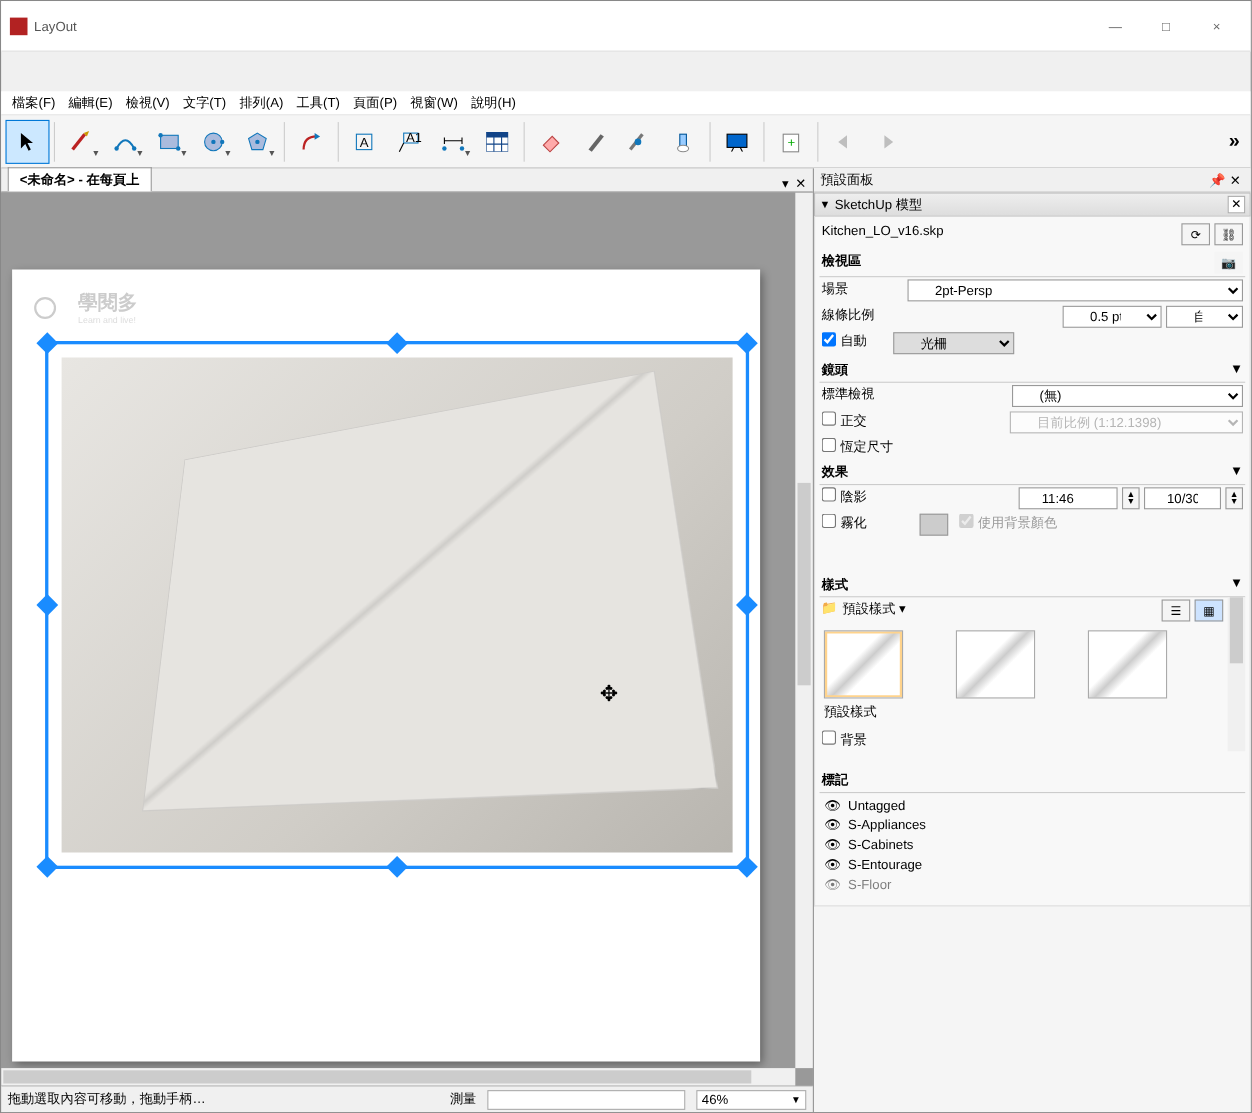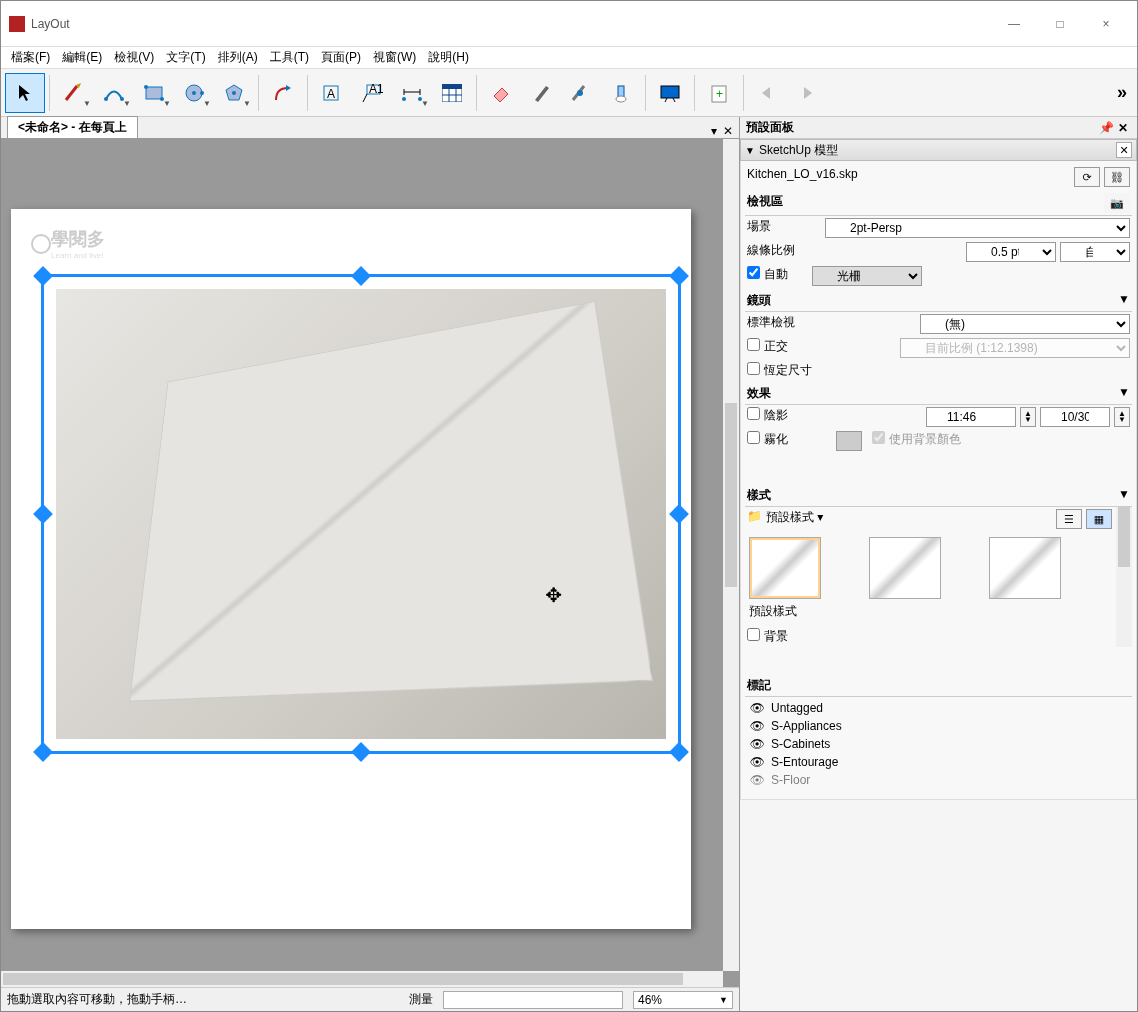--- a/index.html
+++ b/index.html
@@ -5,21 +5,21 @@
 * { margin: 0; padding: 0; box-sizing: border-box; font-family: "Microsoft JhengHei", "PMingLiU", sans-serif; font-size: 12px; }
 body { background: #f0f0f0; width: 1138px; height: 1012px; overflow: hidden; display: flex; flex-direction: column; border: 1px solid #888; }
 
 
 .titlebar { height: 46px; background: #fff; display: flex; align-items: center; padding: 0 8px; border-bottom: 1px solid #ddd; }
 .titlebar .appicon { width: 16px; height: 16px; background: #b22222; margin-right: 6px; }
 .titlebar .title { color: #555; flex: 1; }
 .titlebar .winbtn { width: 46px; height: 30px; display: flex; align-items: center; justify-content: center; color: #666; }
 
 
-.menubar { height: 22px; background: #fff; display: flex; align-items: center; padding: 0 4px; border-bottom: 1px solid #ddd; }
+.menubar { height: 22px; background: #fff; display: flex; align-items: center; padding: 0 4px; border-bottom: 1px solid #ddd; margin-top: 36px; }
 .menubar span { padding: 2px 6px; cursor: pointer; }
 
 
 .toolbar { height: 48px; background: #f5f5f5; display: flex; align-items: center; padding: 2px 4px; border-bottom: 1px solid #ccc; gap: 0; }
 .tbtn { width: 40px; height: 40px; display: flex; align-items: center; justify-content: center; border: 1px solid transparent; position: relative; }
 .tbtn.selected { border: 1px solid #0078d7; background: #cce8ff; }
 .tbtn .dd { position: absolute; right: 2px; bottom: 4px; font-size: 8px; color: #555; }
 .tsep { width: 1px; height: 36px; background: #ccc; margin: 0 4px; }
 .toolbar .more { margin-left: auto; font-weight: bold; font-size: 18px; padding-right: 6px; }
 
@@ -31,21 +31,21 @@
 .doc-tab-row .tabctl { margin-left: auto; display: flex; gap: 6px; padding-right: 6px; font-size: 11px; }
 
 .viewport-outer { flex: 1; position: relative; background: #999; overflow: hidden; }
 .viewport-scroll { position: absolute; inset: 0 16px 16px 0; overflow: hidden; background: #999; }
 .vscroll { position: absolute; right: 0; top: 0; bottom: 16px; width: 16px; background: #f0f0f0; }
 .vscroll .thumb { position: absolute; left: 2px; right: 2px; top: 264px; height: 184px; background: #ccc; }
 .hscroll { position: absolute; left: 0; right: 16px; bottom: 0; height: 16px; background: #f0f0f0; }
 .hscroll .thumb { position: absolute; top: 2px; bottom: 2px; left: 2px; width: 680px; background: #ccc; }
 
 .page { position: absolute; left: 10px; top: 70px; width: 680px; height: 720px; background: #fff; box-shadow: 3px 3px 8px rgba(0,0,0,.4); }
-.watermark { position: absolute; left: 20px; top: 18px; display:flex; align-items:center; gap:0; color: #ccc; }
+.watermark { position: absolute; left: 20px; top: 18px; display:flex; align-items:center; gap:20px; color: #ccc; }
 .watermark .circ { width:20px; height:20px; border:2px solid #ccc; border-radius:50%; display:inline-block; }
 .watermark .txt1 { font-size: 18px; font-weight: bold; }
 .watermark .txt2 { font-size: 8px; display:block; color:#ddd; }
 
 .sel-frame { position: absolute; left: 30px; top: 65px; width: 640px; height: 480px; border: 3px solid #1a8cff; }
 .handle { width: 14px; height: 14px; background: #1a8cff; position: absolute; transform: rotate(45deg); }
 .handle.tl { left: -8px; top: -8px; } .handle.tr { right: -8px; top: -8px; }
 .handle.bl { left: -8px; bottom: -8px; } .handle.br { right: -8px; bottom: -8px; }
 .handle.tm { left: 50%; top: -8px; margin-left:-7px; } .handle.bm { left: 50%; bottom: -8px; margin-left:-7px; }
 .handle.ml { left: -8px; top: 50%; margin-top:-7px; } .handle.mr { right: -8px; top: 50%; margin-top:-7px; }
@@ -55,21 +55,21 @@
   #e6e4e0; transform: perspective(700px) rotateX(22deg) rotateY(-18deg); border:1px solid rgba(0,0,0,.1);}
 .move-cursor { position:absolute; right:116px; bottom:144px; font-size:20px; color:#000; }
 
 
 .statusbar { height: 24px; background: #f0f0f0; border-top: 1px solid #ccc; display: flex; align-items: center; padding: 0 6px; gap: 10px; }
 .statusbar .measure-input { width: 180px; height: 18px; border: 1px solid #aaa; background: #fff; }
 .statusbar .zoom { width: 100px; height: 18px; border: 1px solid #aaa; background: #fff; padding: 0 4px; display:flex; align-items:center; justify-content:space-between; }
 
 
 .panel { width: 398px; background: #f5f5f5; border-left: 1px solid #999; display: flex; flex-direction: column; min-height: 0; }
-.panel-title { height: 22px; background: #f0f0f0; border-bottom: 1px solid #ccc; display: flex; align-items: center; padding: 0 6px; font-size: 12px; font-weight: bold; }
+.panel-title { height: 22px; background: #f0f0f0; border-bottom: 1px solid #ccc; display: flex; align-items: center; padding: 0 6px; font-size: 12px; }
 .panel-title .spacer { flex: 1; }
 .panel-title .pin, .panel-title .x { width: 16px; text-align: center; cursor:pointer; }
 
 .section-hdr { height: 22px; background: linear-gradient(#eee,#ddd); border: 1px solid #bbb; display: flex; align-items: center; padding: 0 4px; cursor:pointer; }
 .section-hdr .tri { font-size: 10px; margin-right: 4px; }
 .section-hdr .x { margin-left: auto; border:1px solid #aaa; width:16px; height:16px; line-height:14px; text-align:center; font-size:11px; background:#fff; }
 .section-body { background: #f8f8f8; border: 1px solid #ddd; border-top: none; padding: 4px 4px 8px; }
 
 .row { display: flex; align-items: flex-start; gap: 4px; padding: 2px 2px; }
 .lbl { width: 74px; }
@@ -349,21 +349,21 @@
       </div>
       <div class="row">
         <span class="lbl">標準檢視</span>
         <span style="flex:1"></span>
         <select style="width:210px"><option>(無)</option></select>
       </div>
       <div class="row">
         <input type="checkbox" style="">
         <span>正交</span>
         <span style="flex:1"></span>
-        <select disabled="" style="width:230px;color:#999"><option>目前比例 (1:12.1398)</option></select>
+        <select disabled="" style="width:212px;color:#999"><option>目前比例 (1:12.1398)</option></select>
       </div>
       <div class="row">
         <input type="checkbox" style="">
         <span>恆定尺寸</span>
       </div>
 
       <div class="sub-hdr">
         <span>效果</span>
         <span class="caret">▼</span>
       </div>
@@ -411,21 +411,21 @@
         </div>
         <div class="row">
           <input type="checkbox" style="">
           <span>背景</span>
         </div>
         <div class="panel-scroll">
             <div class="thumb"></div>
           </div>
       </div>
 
-      <div class="sub-hdr" style="margin-top:26px">
+      <div class="sub-hdr" style="margin-top:14px">
         <span>標記</span>
       </div>
       <div class="tags-list">
         <div class="tag-row">
             <span class="eye">👁</span>
             <span>Untagged</span>
           </div>
         <div class="tag-row">
             <span class="eye">👁</span>
             <span>S-Appliances</span>

